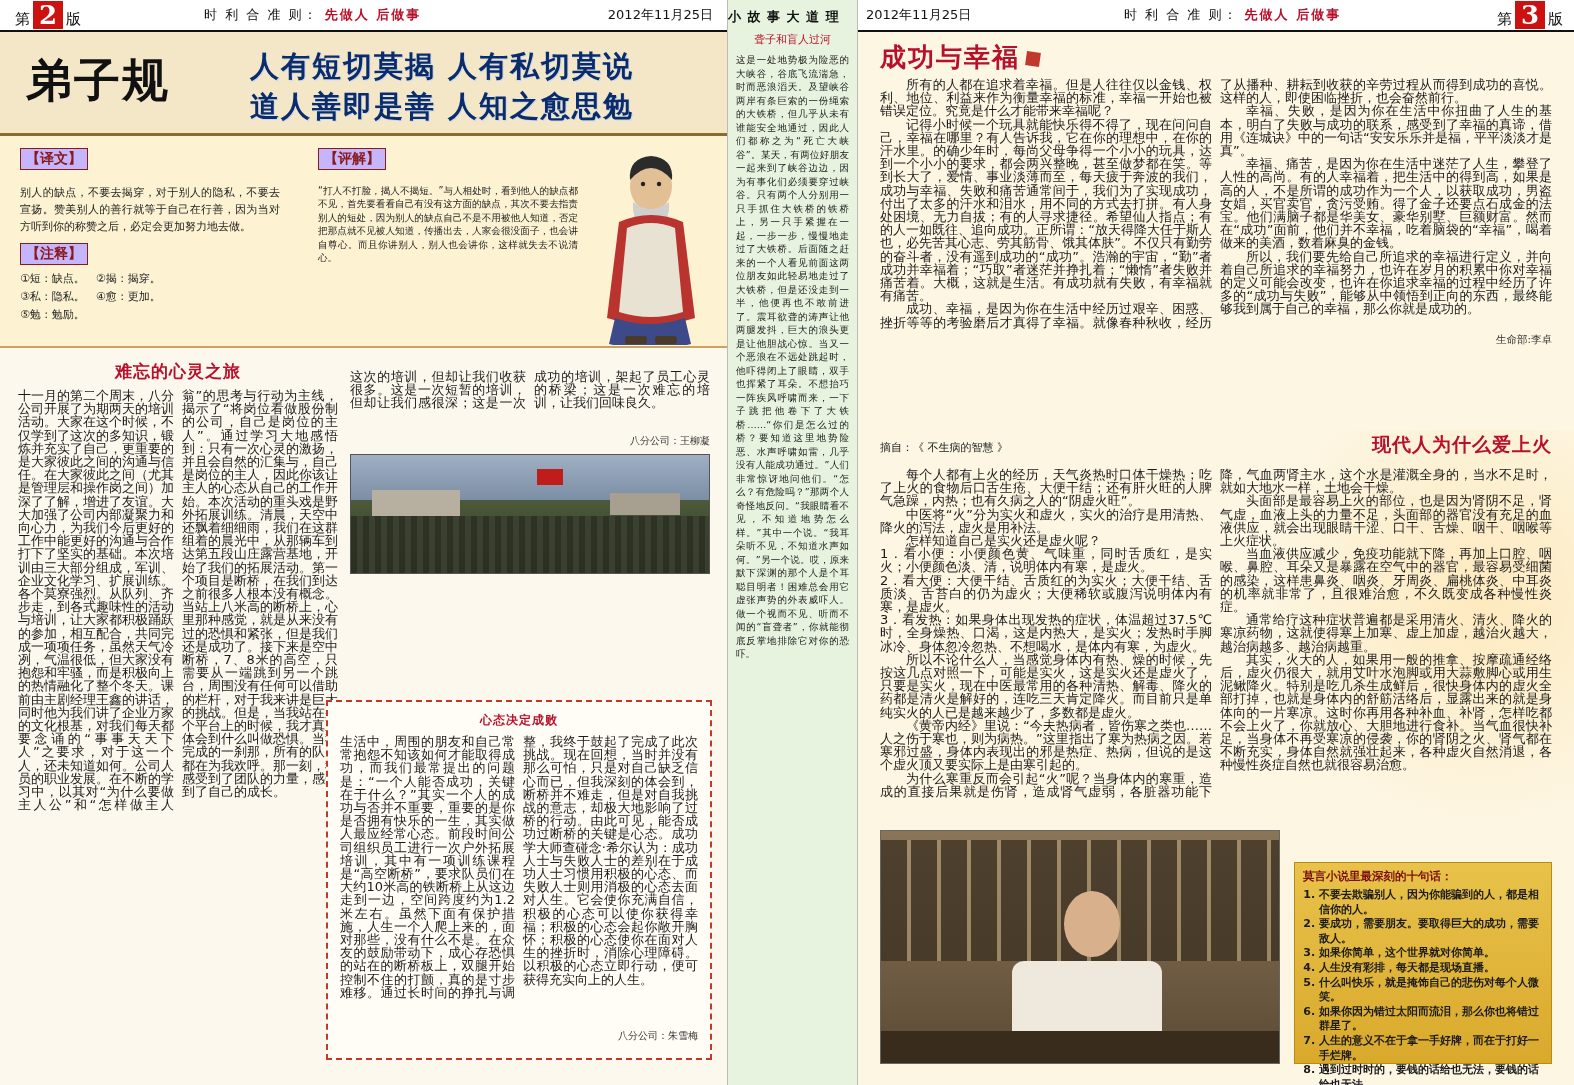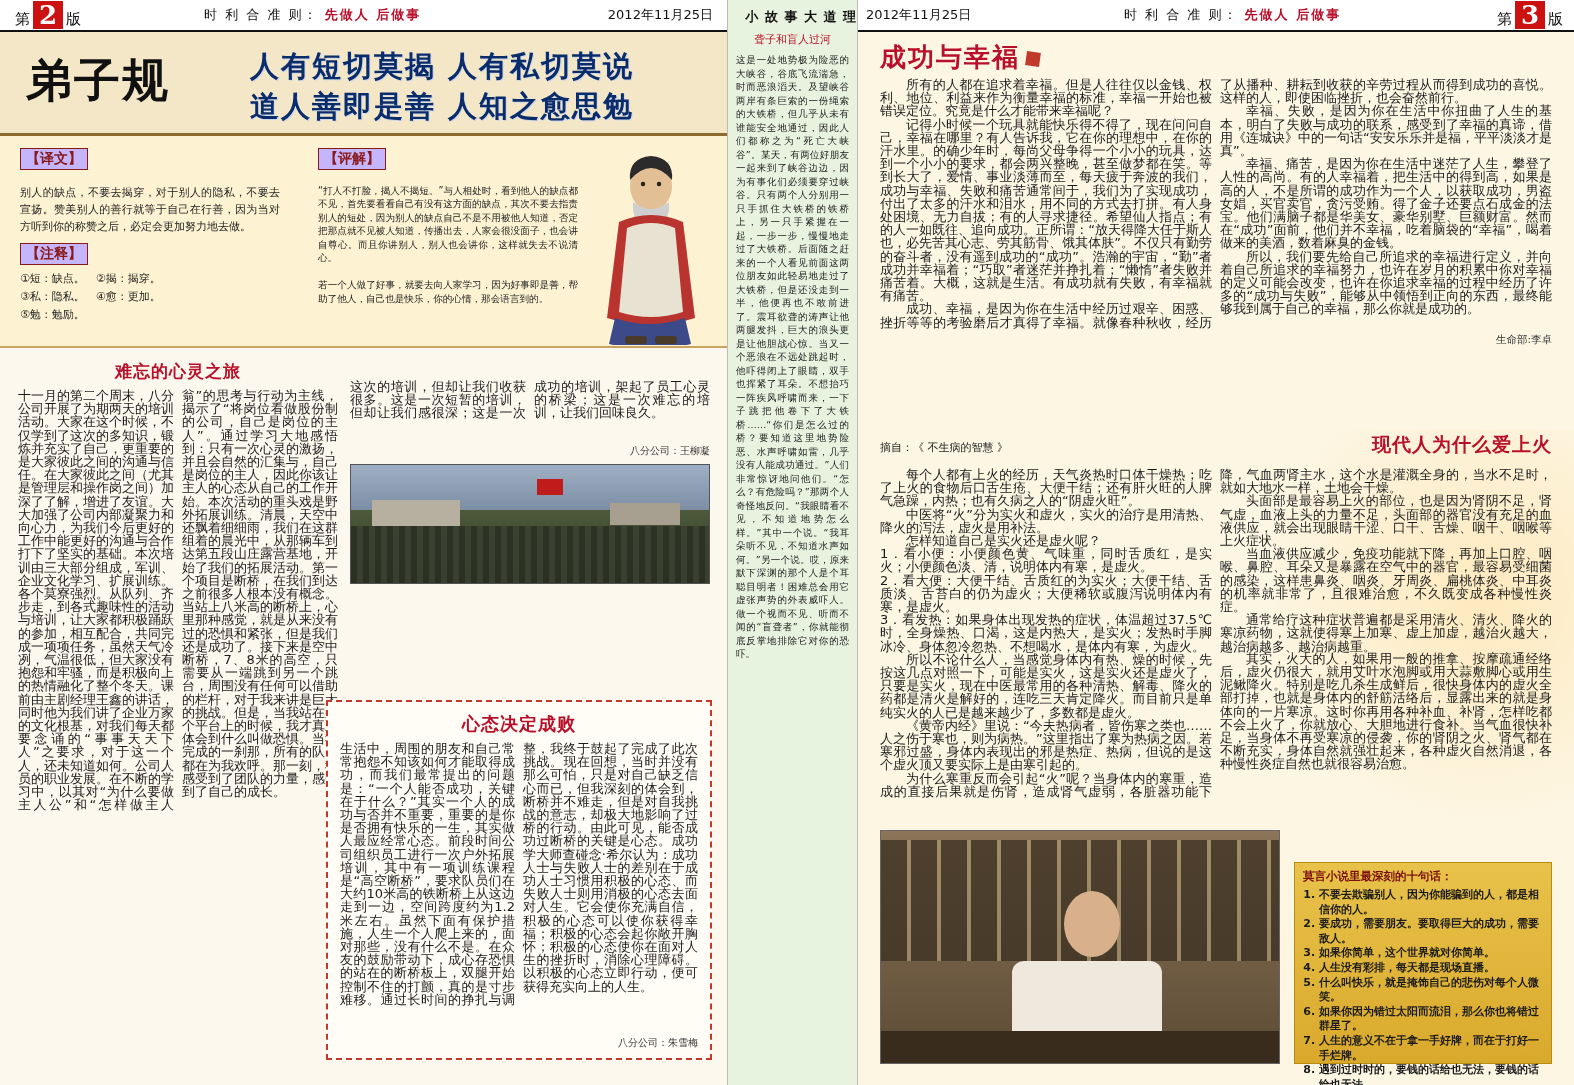--- a/index.html
+++ b/index.html
@@ -93,29 +93,29 @@
   .photo .crowd { position:absolute; left:0; bottom:0; right:0; height:48%;
     background:repeating-linear-gradient(90deg,#2b2f23 0 6px,#3a4030 6px 12px); opacity:.9; }
   .photo .flag { position:absolute; left:52%; top:12%; width:26px; height:16px; background:#c01c1c; }
   .photo .tent { position:absolute; left:6%; top:30%; width:88px; height:26px; background:#b7b0a0; }
   .photo .tent2 { position:absolute; right:8%; top:32%; width:70px; height:22px; background:#a79f90; }
 
   .redbox {
     position:absolute; left:326px; top:700px; width:386px; height:360px;
     border:2px dashed #c0392b; background:#fffdf6; padding:10px 12px;
   }
-  .redbox .art-title { font-size:18px; }
+  .redbox .art-title { font-size:12px; }
 
   
   .mid-col {
     position:absolute; left:727px; top:0; width:131px; height:1085px;
     background:#e8f3df; border-left:1px solid #bbb; border-right:1px solid #bbb;
   }
   .mid-head {
-    text-align:right; font-size:13px; font-weight:bold; color:#111;
+    text-align:left; font-size:13px; font-weight:bold; color:#111;
     letter-spacing:1px; padding:8px 0 2px;
     font-family:"DejaVu Serif","Liberation Serif",serif;
   }
   .mid-sub { text-align:center; font-size:11px; color:#b8102a; padding:4px 0 6px; }
   .mid-body { font-size:9.5px; line-height:13.5px; color:#1a1a1a; padding:0 8px; text-align:justify; }
 
   
   .right-page {
     position:absolute; left:858px; top:0; width:716px; height:1085px;
     background:#fdf6e3;
@@ -207,21 +207,20 @@
     <div class="sect-zhu">
       <span class="boxlabel">【注释】</span>
       <div class="body-cn" style="margin-top:5px;">①短：缺点。　②揭：揭穿。</div>
       <div class="body-cn" style="margin-top:1px;">③私：隐私。　④愈：更加。</div>
       <div class="body-cn" style="margin-top:1px;">⑤勉：勉励。</div>
     </div>
 
     <div class="sect-ping">
       <span class="boxlabel">【评解】</span>
       <div class="body-cn" style="font-size:9.6px;line-height:13.4px;">“打人不打脸，揭人不揭短。”与人相处时，看到他人的缺点都不见，首先要看看自己有没有这方面的缺点，其次不要去指责别人的短处，因为别人的缺点自己不是不用被他人知道，否定把那点就不见被人知道，传播出去，人家会很没面子，也会讲自尊心。而且你讲别人，别人也会讲你，这样就失去不说清心。</div>
-      <div class="body-cn" style="font-size:9.6px;line-height:13.4px;">若一个人做了好事，就要去向人家学习，因为好事即是善，帮助了他人，自己也是快乐，你的心情，那会语言到的。</div>
     </div>
 
     <div class="confucius">
       <svg width="120" height="195" viewBox="0 0 120 195">
         <ellipse cx="62" cy="36" rx="21" ry="25" fill="#e3bf95"></ellipse>
         <path d="M41 30 q21 -24 42 0 q2 -22 -21 -24 q-23 2 -21 24z" fill="#2b2b2b"></path>
         <path d="M44 52 q18 14 36 0 q2 22 -18 26 q-20 -4 -18 -26z" fill="#cfcfcf"></path>
         <path d="M30 72 q32 -14 64 0 l12 96 q-44 14 -88 0z" fill="#b9342f"></path>
         <path d="M38 78 q24 -10 48 0 l8 84 q-32 10 -64 0z" fill="#e8e2d2"></path>
         <path d="M26 168 q34 12 70 0 l6 26 q-40 10 -82 0z" fill="#3c4a8a"></path>
@@ -231,21 +230,21 @@
           <circle cx="70" cy="34" r="2.2" fill="#222"></circle>
       </svg>
     </div>
 
     <div class="lp-col1">
       <div class="art-title">难忘的心灵之旅</div>
       <div class="micro two">十一月的第二个周末，八分公司开展了为期两天的培训活动。大家在这个时候，不仅学到了这次的多知识，锻炼并充实了自己，更重要的是大家彼此之间的沟通与信任。在大家彼此之间（尤其是管理层和操作岗之间）加深了了解，增进了友谊。大大加强了公司内部凝聚力和向心力，为我们今后更好的工作中能更好的沟通与合作打下了坚实的基础。本次培训由三大部分组成，军训、企业文化学习、扩展训练。各个莫寮强烈。从队列、齐步走，到各式趣味性的活动与培训，让大家都积极踊跃的参加，相互配合，共同完成一项项任务，虽然天气冷冽，气温很低，但大家没有抱怨和牢骚，而是积极向上的热情融化了整个冬天。课前由主剧经理王鑫的讲话，同时他为我们讲了企业万家的文化根基，对我们每天都要念诵的“事事天天下人”之要求，对于这一个人，还未知道如何。公司人员的职业发展。在不断的学习中，以其对“为什么要做主人公”和“怎样做主人翁”的思考与行动为主线，揭示了“将岗位看做股份制的公司，自己是岗位的主人”。通过学习大地感悟到：只有一次心灵的激扬，并且会自然的汇集与，自己是岗位的主人，因此你该让主人的心态从自己的工作开始。本次活动的重头戏是野外拓展训练。清晨，天空中还飘着细细雨，我们在这群组着的晨光中，从那辆车到达第五段山庄露营基地，开始了我们的拓展活动。第一个项目是断桥，在我们到达之前很多人根本没有概念。当站上八米高的断桥上，心里那种感觉，就是从来没有过的恐惧和紧张，但是我们还是成功了。接下来是空中断桥，7、8米的高空，只需要从一端跳到另一个跳台，周围没有任何可以借助的栏杆，对于我来讲是巨大的挑战。但是，当我站在那个平台上的时候，我才真正体会到什么叫做恐惧。当我完成的一刹那，所有的队员都在为我欢呼。那一刻，我感受到了团队的力量，感受到了自己的成长。</div>
     </div>
 
     <div class="lp-col2">
-      <div class="micro two" style="margin-top:20px;height:60px;overflow:hidden;">这次的培训，但却让我们收获很多。这是一次短暂的培训，但却让我们感很深；这是一次成功的培训，架起了员工心灵的桥梁；这是一次难忘的培训，让我们回味良久。</div>
+      <div class="micro two" style="margin-top:10px;height:60px;overflow:hidden;">这次的培训，但却让我们收获很多。这是一次短暂的培训，但却让我们感很深；这是一次成功的培训，架起了员工心灵的桥梁；这是一次难忘的培训，让我们回味良久。</div>
       <div class="byline">八分公司：王柳凝</div>
       <div class="photo" style="width:360px;height:120px;margin-top:6px;">
         <div class="sky"></div>
         <div class="ground"></div>
         <div class="tent"></div>
         <div class="tent2"></div>
         <div class="flag"></div>
         <div class="crowd"></div>
       </div>
     </div>
@@ -305,21 +304,21 @@
         <div style="text-indent:2em;">怎样知道自己是实火还是虚火呢？</div>
         <div>1．看小便：小便颜色黄、气味重，同时舌质红，是实火；小便颜色淡、清，说明体内有寒，是虚火。</div>
         <div>2．看大便：大便干结、舌质红的为实火；大便干结、舌质淡、舌苔白的仍为虚火；大便稀软或腹泻说明体内有寒，是虚火。</div>
         <div>3．看发热：如果身体出现发热的症状，体温超过37.5℃时，全身燥热、口渴，这是内热大，是实火；发热时手脚冰冷、身体忽冷忽热、不想喝水，是体内有寒，为虚火。</div>
         <div style="text-indent:2em;">所以不论什么人，当感觉身体内有热、燥的时候，先按这几点对照一下，可能是实火，这是实火还是虚火了，只要是实火，现在中医最常用的各种清热、解毒、降火的药都是清火是解好的，连吃三天肯定降火。而目前只是单纯实火的人已是越来越少了，多数都是虚火。</div>
         <div style="text-indent:2em;">《黄帝内经》里说：“今夫热病者，皆伤寒之类也……人之伤于寒也，则为病热。”这里指出了寒为热病之因。若寒邪过盛，身体内表现出的邪是热症、热病，但说的是这个虚火顶又要实际上是由寒引起的。</div>
         <div style="text-indent:2em;">为什么寒重反而会引起“火”呢？当身体内的寒重，造成的直接后果就是伤肾，造成肾气虚弱，各脏器功能下降，气血两肾主水，这个水是灌溉全身的，当水不足时，就如大地水一样，土地会干燥。</div>
         <div style="text-indent:2em;">头面部是最容易上火的部位，也是因为肾阴不足，肾气虚，血液上头的力量不足，头面部的器官没有充足的血液供应，就会出现眼睛干涩、口干、舌燥、咽干、咽喉等上火症状。</div>
         <div style="text-indent:2em;">当血液供应减少，免疫功能就下降，再加上口腔、咽喉、鼻腔、耳朵又是暴露在空气中的器官，最容易受细菌的感染，这样患鼻炎、咽炎、牙周炎、扁桃体炎、中耳炎的机率就非常了，且很难治愈，不久既变成各种慢性炎症。</div>
         <div style="text-indent:2em;">通常给疗这种症状普遍都是采用清火、清火、降火的寒凉药物，这就使得寒上加寒、虚上加虚，越治火越大，越治病越多、越治病越重。</div>
-        <div style="text-indent:2em;font-family:Liberation Mono, monospace;">其实，火大的人，如果用一般的推拿、按摩疏通经络后，虚火仍很大，就用艾叶水泡脚或用大蒜敷脚心或用生泥鳅降火。特别是吃几杀生成鲜后，很快身体内的虚火全部打掉，也就是身体内的舒筋活络后，显露出来的就是身体向的一片寒凉。这时你再用各种补血、补肾，怎样吃都不会上火了，你就放心、大胆地进行食补。当气血很快补足，当身体不再受寒凉的侵袭，你的肾阴之火、肾气都在不断充实，身体自然就强壮起来，各种虚火自然消退，各种慢性炎症自然也就很容易治愈。</div>
+        <div style="text-indent:2em;">其实，火大的人，如果用一般的推拿、按摩疏通经络后，虚火仍很大，就用艾叶水泡脚或用大蒜敷脚心或用生泥鳅降火。特别是吃几杀生成鲜后，很快身体内的虚火全部打掉，也就是身体内的舒筋活络后，显露出来的就是身体向的一片寒凉。这时你再用各种补血、补肾，怎样吃都不会上火了，你就放心、大胆地进行食补。当气血很快补足，当身体不再受寒凉的侵袭，你的肾阴之火、肾气都在不断充实，身体自然就强壮起来，各种虚火自然消退，各种慢性炎症自然也就很容易治愈。</div>
         <div style="text-indent:2em;"></div>
       </div>
     </div>
 
     <div class="portrait">
       <div class="wall"></div>
       <div class="frames"></div>
       <div class="man-body"></div>
       <div class="man-head"></div>
       <div class="desk"></div>

